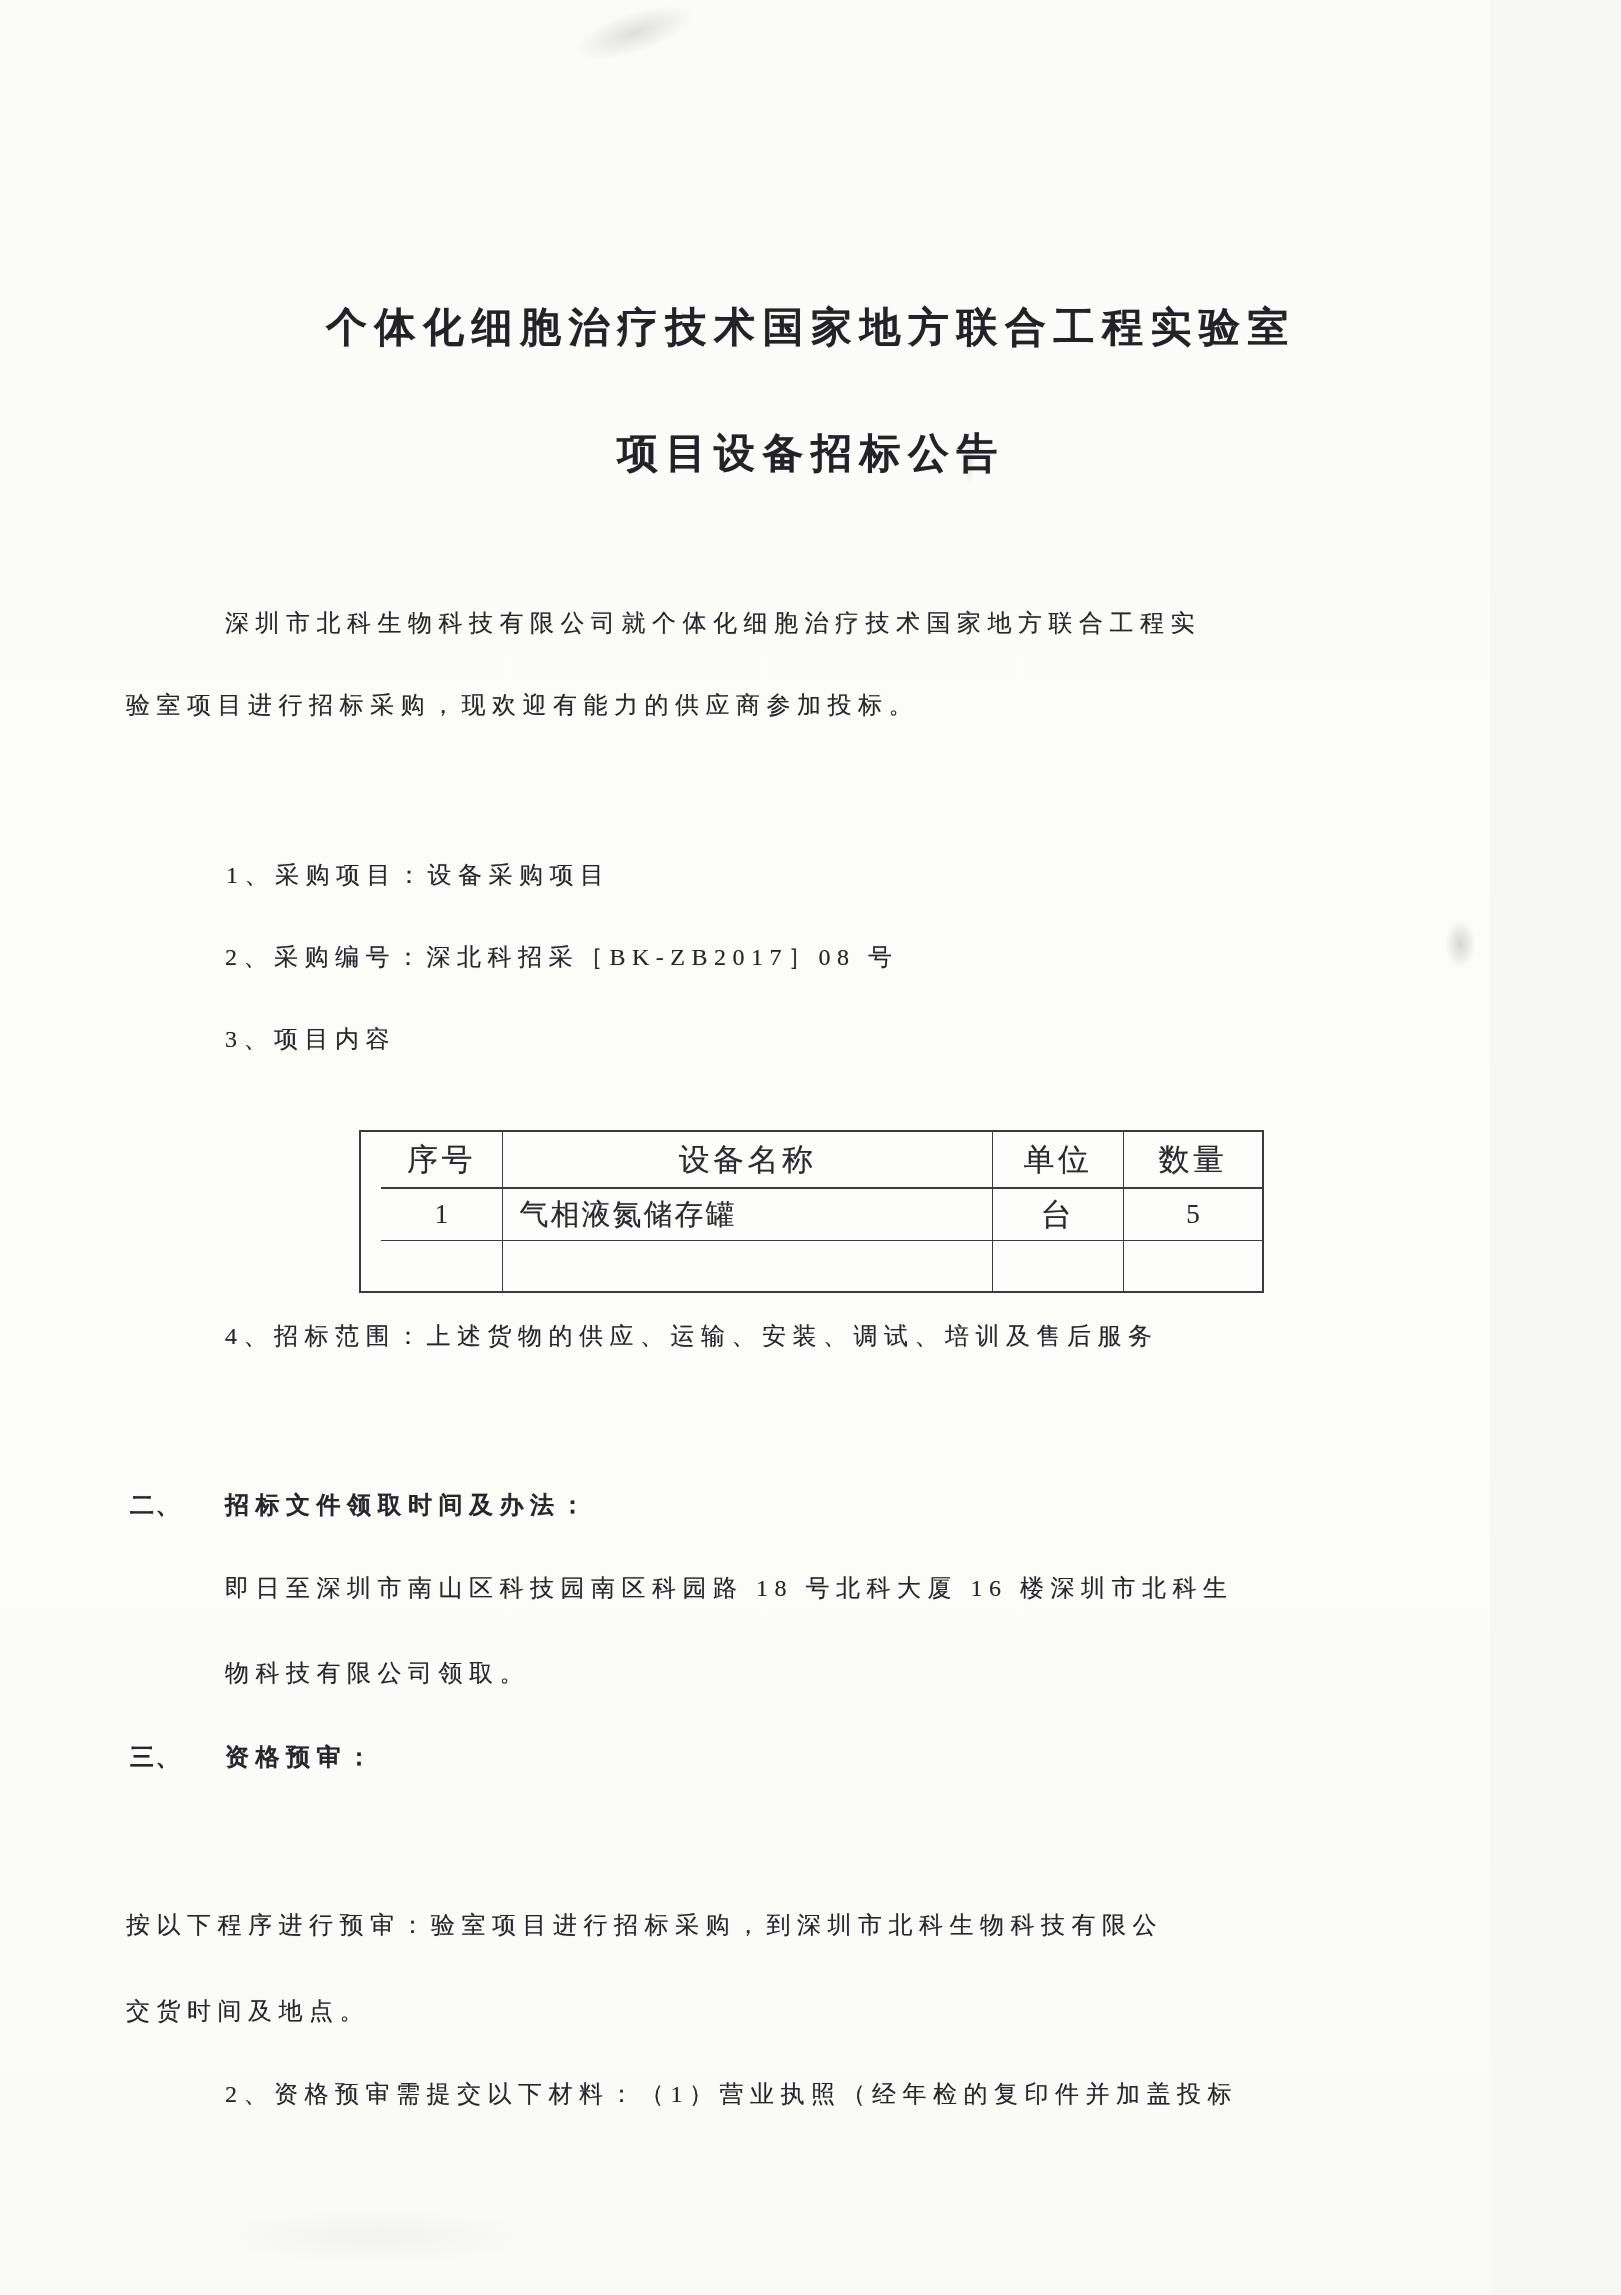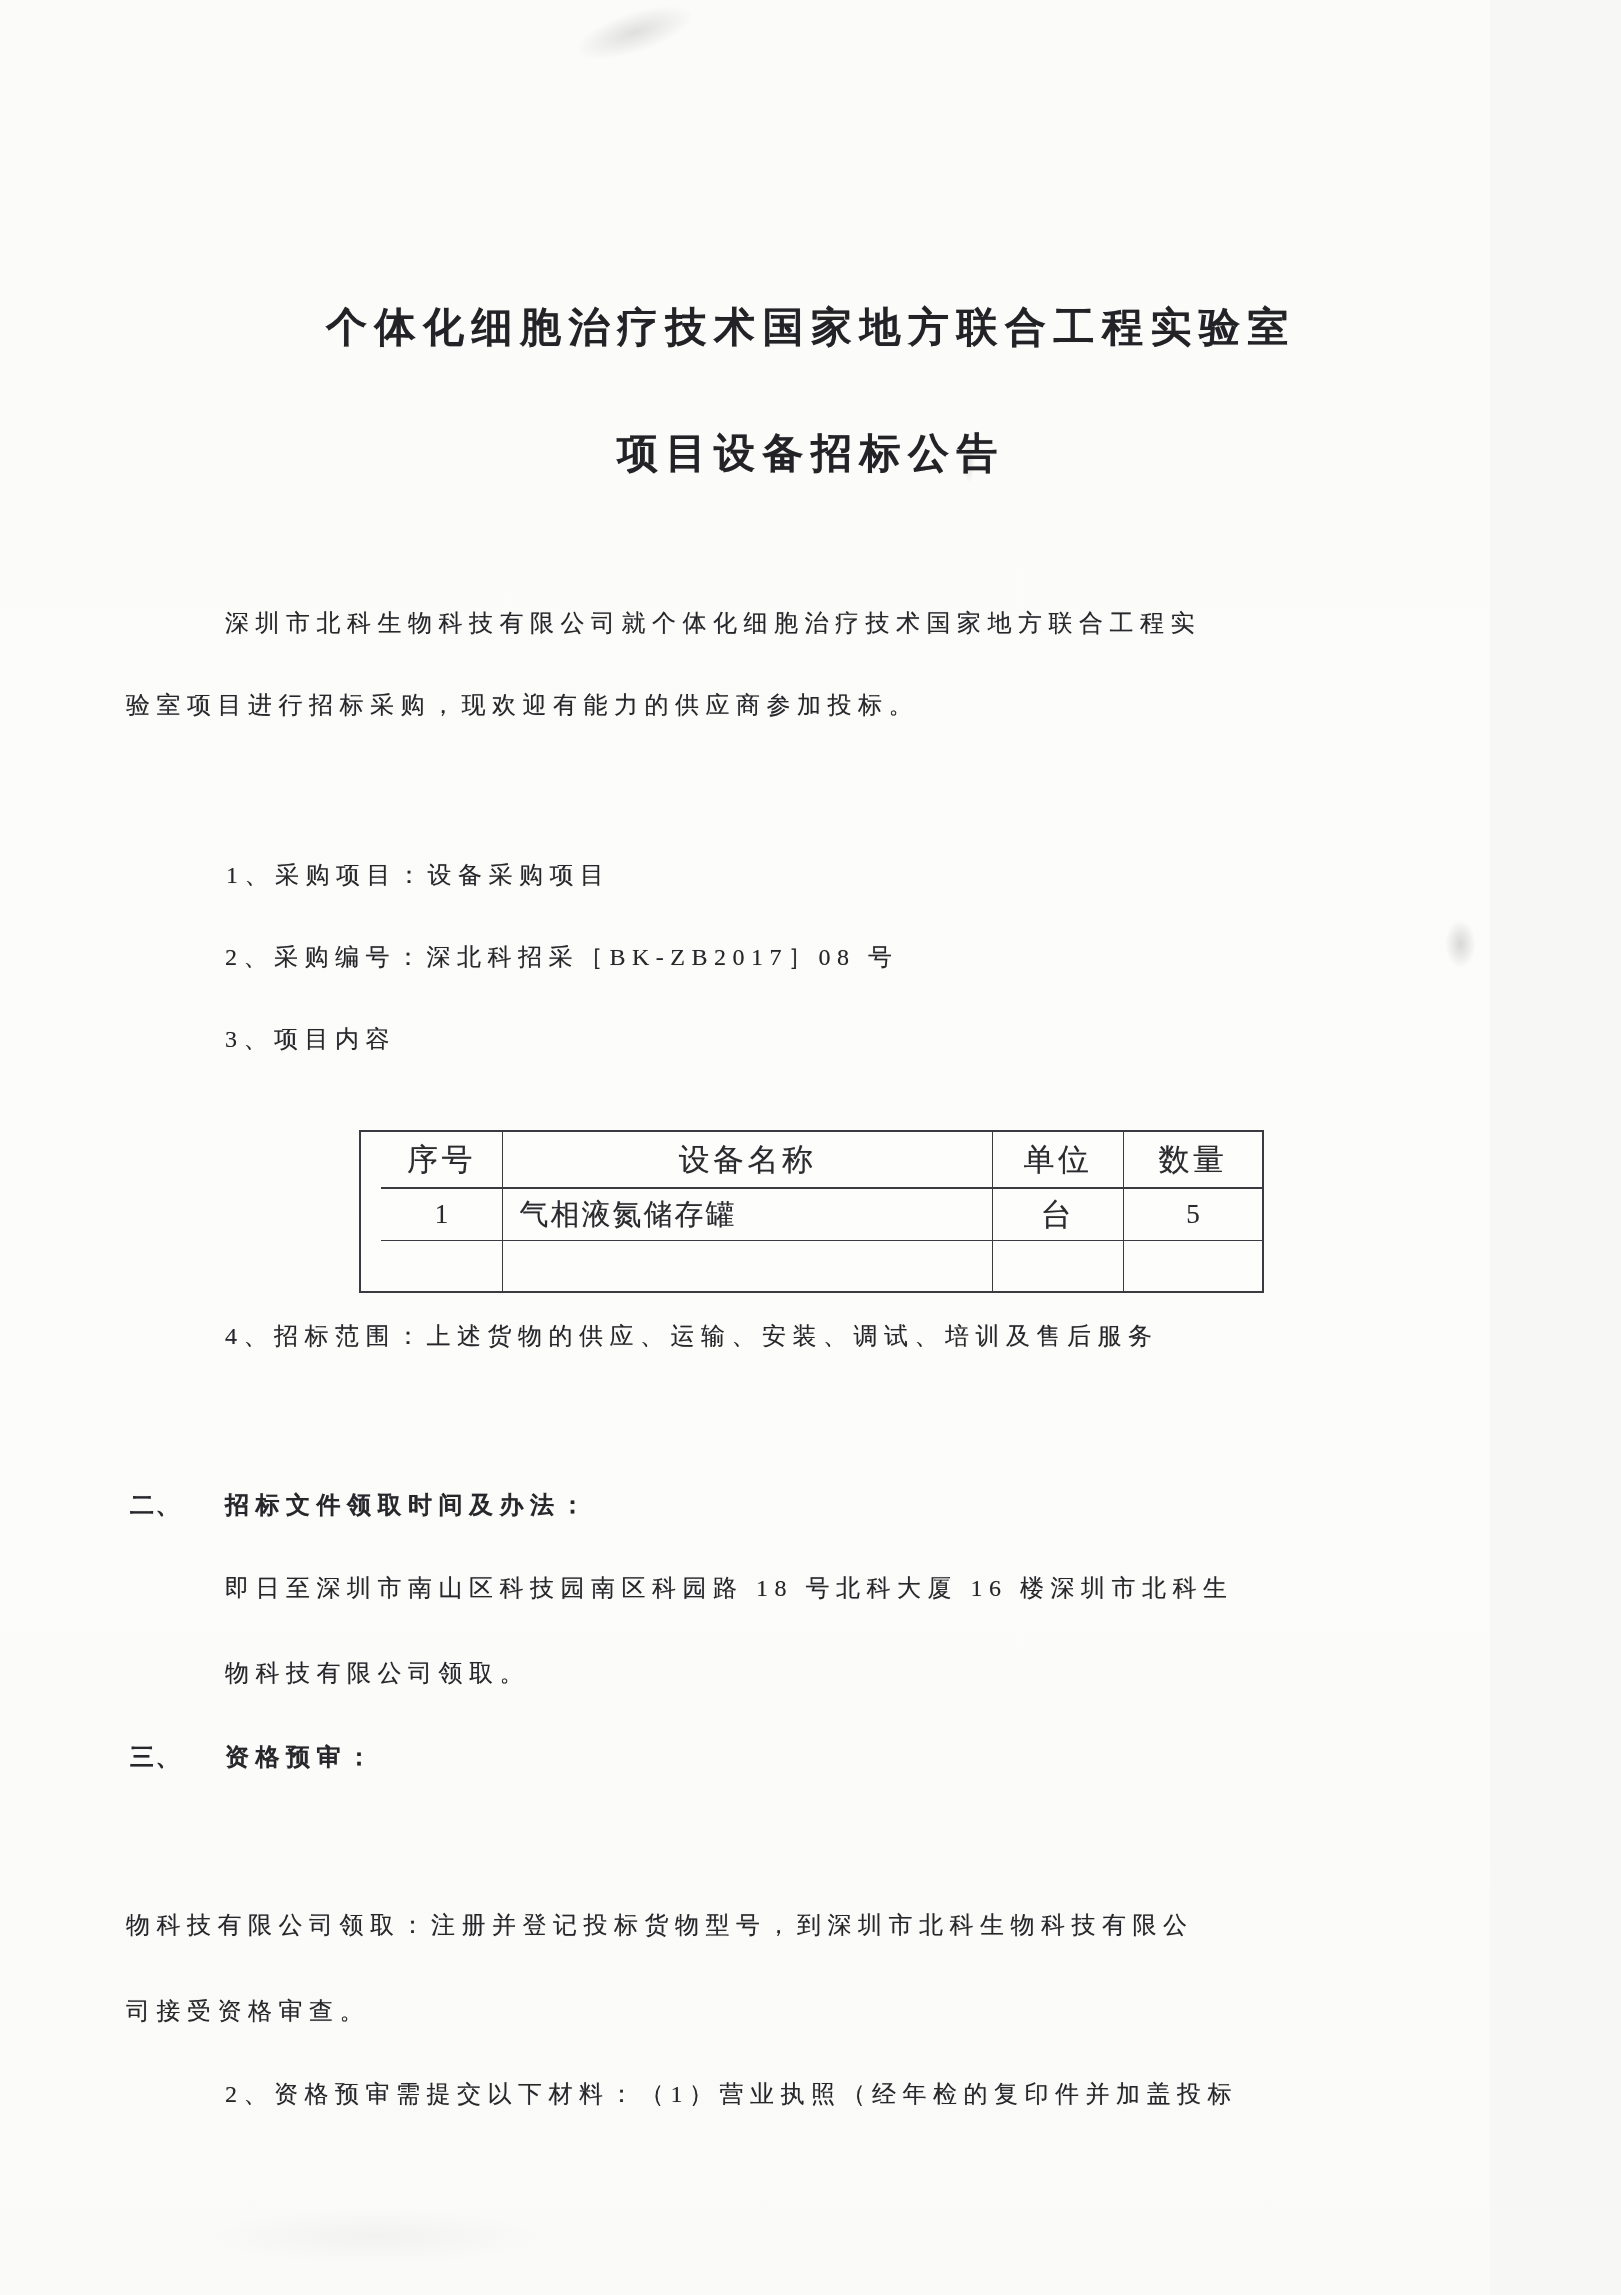--- a/index.html
+++ b/index.html
@@ -126,18 +126,18 @@
 
   <div class="abs line l-i4">4、招标范围：上述货物的供应、运输、安装、调试、培训及售后服务</div>
 
   <div class="abs line bold l-h2"><span class="sec-num">二、</span><span>招标文件领取时间及办法：</span></div>
 
   <div class="abs line l-p2a">即日至深圳市南山区科技园南区科园路 18 号北科大厦 16 楼深圳市北科生</div>
   <div class="abs line l-p2b">物科技有限公司领取。</div>
 
   <div class="abs line bold l-h3"><span class="sec-num">三、</span><span>资格预审：</span></div>
 
-  <div class="abs line l-s3b">物科技有限公司领取：注册并登记投标货物型号，到深圳市北科生物科技有限公</div>
-  <div class="abs line l-s3c">司接受资格审查。</div>
+  <div class="abs line l-s3b">按以下程序进行预审：验室项目进行招标采购，到深圳市北科生物科技有限公</div>
+  <div class="abs line l-s3c">交货时间及地点。</div>
   <div class="abs line l-s3d">2、资格预审需提交以下材料：（1）营业执照（经年检的复印件并加盖投标</div>
 
 </div>
 
 
 </body></html>

